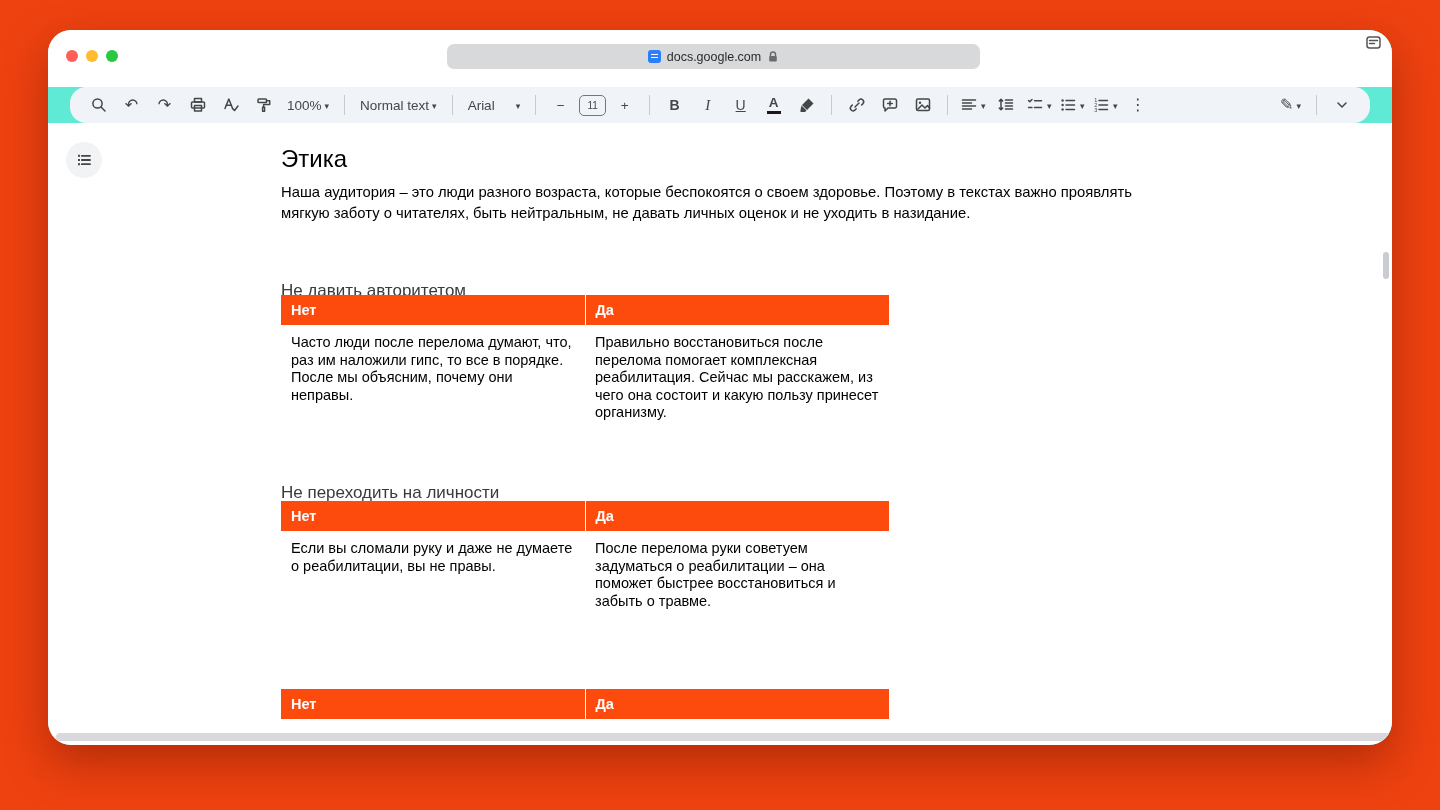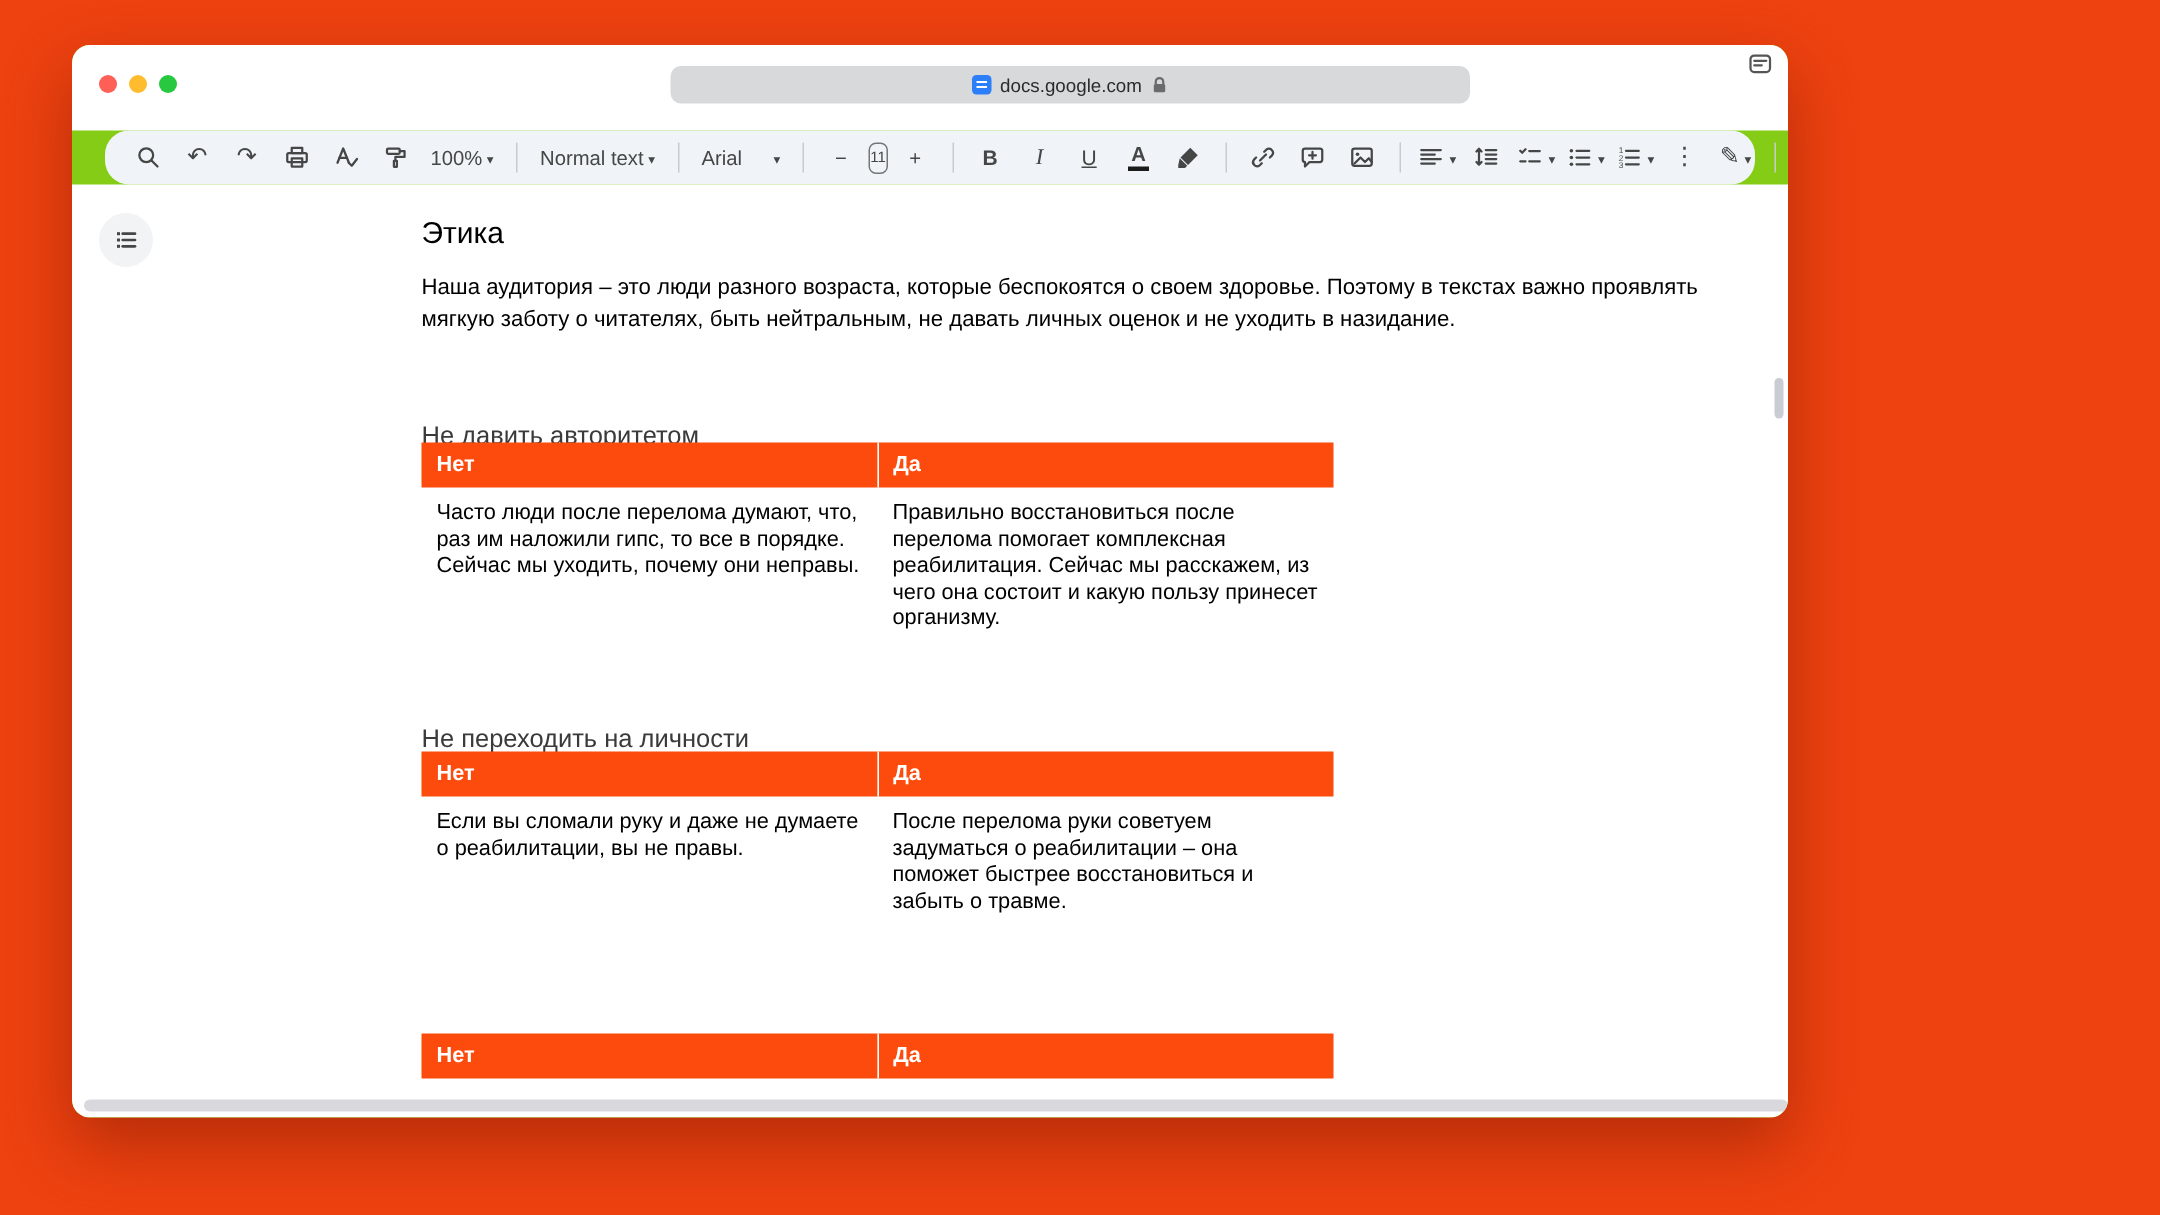--- a/index.html
+++ b/index.html
@@ -10,22 +10,22 @@
     --addressbar-bg:#D8D9DB;
   }
   *{margin:0;padding:0;box-sizing:border-box;}
   html,body{width:1440px;height:810px;overflow:hidden;}
   body{
     background:var(--bg-orange);
     font-family:"Liberation Sans", sans-serif;
     position:relative;
   }
   .window{
-    position:absolute;left:48px;top:30px;width:1144px;height:715px;
-    background:#84cc16;border-radius:12px;overflow:hidden;
+    position:absolute;left:48px;top:30px;width:1344px;height:715px;
+    background:#5eead4;border-radius:23px;overflow:hidden;
     box-shadow:0 18px 45px rgba(110,20,0,.45);
   }
   
   .titlebar{position:relative;height:57px;background:#fff;}
   .traffic{position:absolute;top:20px;left:18px;display:flex;gap:8px;}
   .traffic span{width:12px;height:12px;border-radius:50%;display:block;cursor:default;}
   .tl-red{background:#FF5F57;}
   .tl-yellow{background:#FEBC2E;}
   .tl-green{background:#28C841;}
   .addressbar{
@@ -59,21 +59,21 @@
   .b-italic{font-style:italic;font-family:"Liberation Serif",serif;font-size:15px;}
   .b-under{text-decoration:underline;font-size:14px;}
   .b-color{font-size:13.5px;font-weight:600;line-height:1;display:flex;flex-direction:column;align-items:center;gap:1px;}
   .b-color i{display:block;width:14px;height:3px;background:#1a1a1a;font-style:normal;}
   .push-right{margin-left:auto;}
   
   .canvas{position:absolute;left:0;top:93px;right:0;bottom:0;background:#fff;}
   .outline-btn{position:absolute;left:18px;top:19px;width:36px;height:36px;border-radius:50%;
     background:#F1F3F4;display:flex;align-items:center;justify-content:center;cursor:pointer;}
   .abs{position:absolute;}
-  .doc-title{left:233px;top:22px;font-size:20px;font-weight:500;color:#000;cursor:text;}
+  .doc-title{left:233px;top:22px;font-size:24px;font-weight:500;color:#000;cursor:text;}
   .doc-par{left:233px;top:59px;width:860px;font-size:14.8px;line-height:21px;color:#000;cursor:text;}
   .h2{font-size:17px;font-weight:400;color:#3a3a3a;cursor:text;margin-top:36px;}
   .h2-1{left:233px;top:122px;}
   .h2-2{left:233px;top:324px;}
   .h2-3{left:233px;top:542px;}
   .tbl{border-collapse:collapse;table-layout:fixed;width:608px;}
   .tbl-1{left:233px;top:172px;}
   .tbl-2{left:233px;top:378px;}
   .tbl-3{left:233px;top:566px;}
   .tbl th{
@@ -283,21 +283,21 @@
     <p class="abs doc-par">Наша аудитория – это люди разного возраста, которые беспокоятся о своем здоровье. Поэтому в текстах важно проявлять мягкую заботу о читателях, быть нейтральным, не давать личных оценок и не уходить в назидание.</p>
 
     <h2 class="abs h2 h2-1">Не давить авторитетом</h2>
     <table class="abs tbl tbl-1">
       <tbody>
           <tr>
         <th>Нет</th>
         <th>Да</th>
       </tr>
       <tr>
-        <td>Часто люди после перелома думают, что, раз им наложили гипс, то все в порядке. Сейчас мы уходить, почему они неправы.</td>
+        <td>Часто люди после перелома думают, что, раз им наложили гипс, то все в порядке. После мы объясним, почему они неправы.</td>
         <td>Правильно восстановиться после перелома помогает комплексная реабилитация. Сейчас мы расскажем, из чего она состоит и какую пользу принесет организму.</td>
       </tr>
     </tbody>
       </table>
 
     <h2 class="abs h2 h2-2">Не переходить на личности</h2>
     <table class="abs tbl tbl-2">
       <tbody>
           <tr>
         <th>Нет</th>

